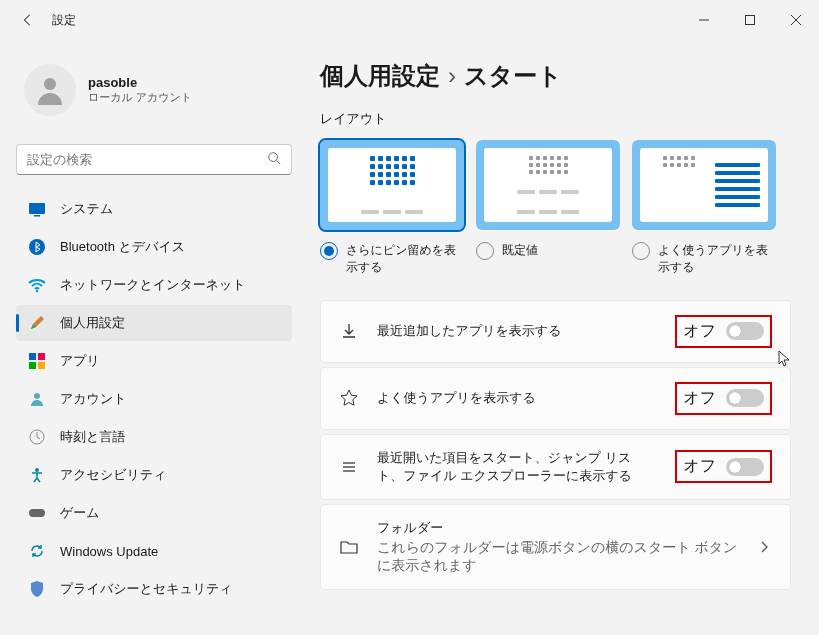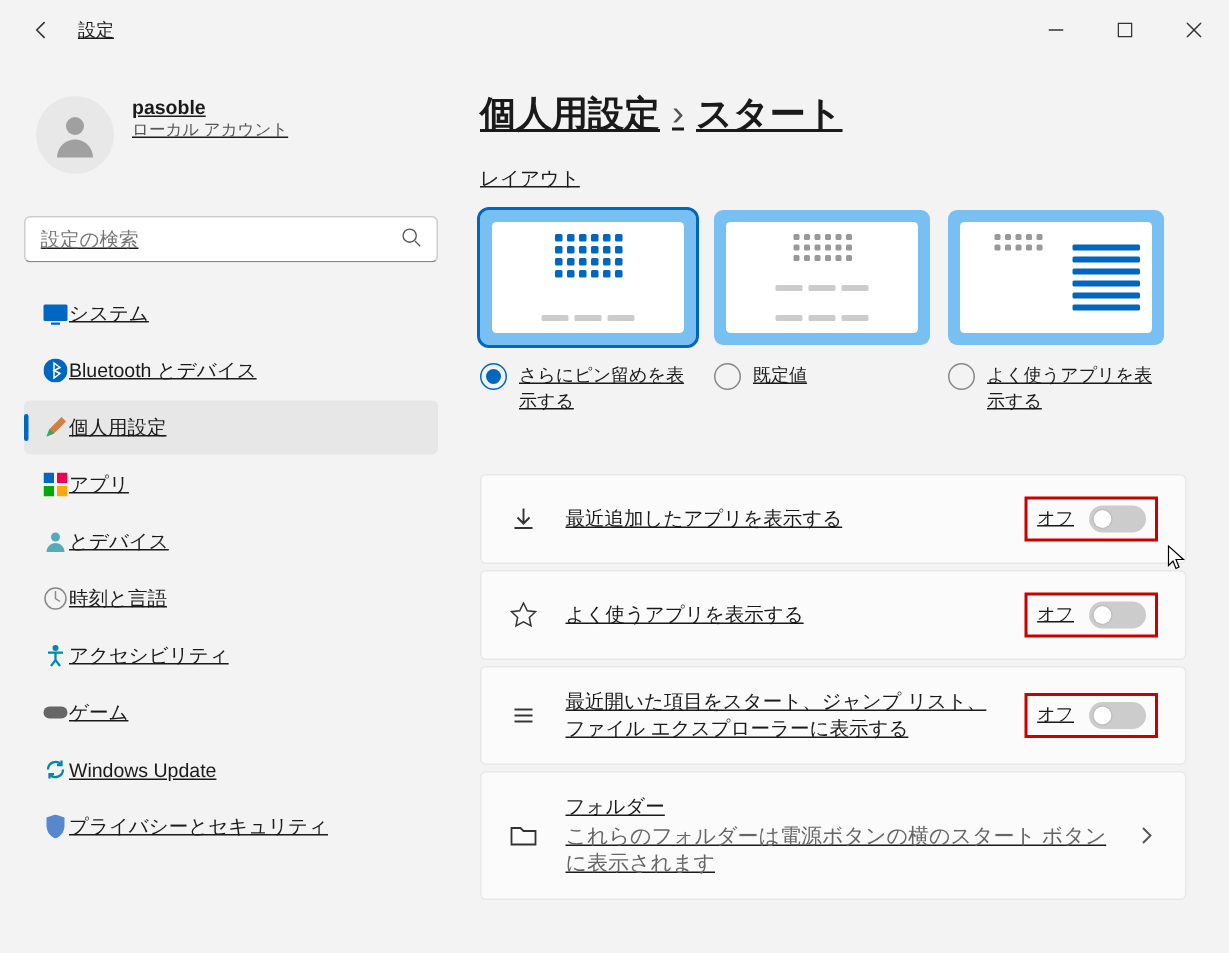--- a/index.html
+++ b/index.html
@@ -1,34 +1,34 @@
 <!DOCTYPE html>
 <html><head>
 <meta charset="utf-8">
 <style>
 * { box-sizing: border-box; margin: 0; padding: 0; }
 body { font-family: "Segoe UI", "Yu Gothic UI", sans-serif; font-size: 13px; color: #1a1a1a; background: #f3f3f3; width: 819px; height: 635px; overflow: hidden; }
-.window { width: 819px; height: 635px; background: #f3f3f3; display: flex; flex-direction: column; text-decoration: underline; }
+.window { width: 819px; height: 635px; background: #f3f3f3; display: flex; flex-direction: column; }
 .titlebar { height: 40px; display: flex; align-items: center; padding: 0 0 0 20px; }
 .titlebar-left { display: flex; align-items: center; gap: 16px; }
 .back { width: 16px; height: 16px; display: flex; align-items: center; justify-content: center; cursor: pointer; }
 .titlebar-title { font-size: 12px; }
 .titlebar-right { margin-left: auto; display: flex; }
 .win-btn { width: 46px; height: 30px; display: flex; align-items: center; justify-content: center; cursor: pointer; }
 .body { display: flex; flex: 1; overflow: hidden; }
 .sidebar { width: 300px; padding: 16px 8px 8px 16px; display: flex; flex-direction: column; }
-.profile { display: flex; gap: 12px; margin-bottom: 20px; padding: 8px; }
+.profile { display: flex; align-items: center; gap: 12px; margin-bottom: 20px; padding: 8px; }
 .avatar { width: 52px; height: 52px; border-radius: 50%; background: #e8e8e8; display: flex; align-items: center; justify-content: center; }
 .avatar svg { width: 36px; height: 36px; fill: #a0a0a0; }
 .profile-name { font-weight: 600; font-size: 13px; }
 .profile-sub { font-size: 11px; color: #555; }
 .search { display: flex; align-items: center; background: #fff; border: 1px solid #ccc; border-bottom: 1px solid #888; border-radius: 4px; padding: 6px 10px; margin-bottom: 16px; }
 .search input { border: none; outline: none; flex: 1; font-size: 13px; background: transparent; }
 .nav { display: flex; flex-direction: column; gap: 2px; }
-.nav-item { display: flex; align-items: center; padding: 9px 12px; border-radius: 4px; cursor: pointer; position: relative; }
+.nav-item { display: flex; align-items: center; gap: 14px; padding: 9px 12px; border-radius: 4px; cursor: pointer; position: relative; }
 .nav-item.active { background: #e7e7e7; }
 .nav-item.active::before { content: ""; position: absolute; left: 0; top: 9px; bottom: 9px; width: 3px; background: #0067c0; border-radius: 2px; }
 .nav-icon { width: 18px; height: 18px; display: flex; align-items: center; justify-content: center; }
 .nav-label { font-size: 13px; }
 .main { flex: 1; padding: 20px 28px 20px 20px; overflow-y: auto; }
 .breadcrumb { font-size: 24px; font-weight: 600; margin-bottom: 18px; display: flex; align-items: center; gap: 8px; }
 .section-label { font-size: 13px; margin-bottom: 12px; }
 .layouts { display: flex; gap: 12px; margin-bottom: 12px; }
 .layout-card { width: 144px; height: 90px; background: #79c0f2; border-radius: 6px; display: flex; align-items: center; justify-content: center; cursor: pointer; padding: 8px; }
 .layout-card.selected { outline: 2px solid #0067c0; }
@@ -36,33 +36,33 @@
 .dot-grid { display: grid; gap: 3px; justify-content: center; }
 .dot-grid.g1 { grid-template-columns: repeat(6, 5px); grid-auto-rows: 5px; }
 .dot-grid.g2 { grid-template-columns: repeat(6, 4px); grid-auto-rows: 4px; gap: 3px; }
 .dot-grid .d { background: #0067c0; border-radius: 1px; }
 .dot-grid.grey .d { background: #999; }
 .lines-row { display: flex; gap: 4px; justify-content: center; }
 .mini-line { width: 18px; height: 4px; background: #ccc; border-radius: 1px; }
 .split-inner { display: flex; gap: 6px; height: 100%; }
 .side-list { width: 40%; display: flex; flex-direction: column; gap: 4px; justify-content: center; }
 .side-list .ln { height: 4px; background: #0067c0; border-radius: 1px; }
-.radio-row { display: flex; gap: 12px; margin-bottom: 40px; }
+.radio-row { display: flex; gap: 12px; margin-bottom: 24px; }
 .radio-item { width: 144px; display: flex; align-items: flex-start; gap: 8px; cursor: pointer; }
 .radio { width: 18px; height: 18px; border: 1px solid #888; border-radius: 50%; display: flex; align-items: center; justify-content: center; flex-shrink: 0; }
 .radio.checked { border-color: #0067c0; }
 .radio.checked::after { content: ""; width: 10px; height: 10px; background: #0067c0; border-radius: 50%; }
 .radio-label { font-size: 12px; line-height: 1.4; }
 .setting-row { background: #fbfbfb; border: 1px solid #e8e8e8; border-radius: 4px; padding: 14px 18px; display: flex; align-items: center; gap: 18px; margin-bottom: 4px; }
 .setting-icon { width: 20px; height: 20px; display: flex; align-items: center; justify-content: center; flex-shrink: 0; }
 .setting-text { flex: 1; }
 .setting-title { font-size: 13px; }
 .setting-sub { font-size: 14px; color: #666; margin-top: 2px; }
 .toggle-wrap { display: flex; align-items: center; gap: 10px; border: 2px solid #c00; padding: 4px 6px; }
-.toggle-label { font-size: 12px; }
+.toggle-label { font-size: 16px; }
 .toggle { width: 38px; height: 18px; background: #ccc; border-radius: 9px; position: relative; cursor: pointer; }
 .toggle::after { content: ""; position: absolute; width: 12px; height: 12px; background: #fff; border-radius: 50%; top: 3px; left: 3px; box-shadow: 0 0 1px rgba(0,0,0,.4); }
 .chevron { width: 16px; height: 16px; display: flex; align-items: center; justify-content: center; color: #555; }
 .cursor { position: absolute; width: 14px; height: 18px; pointer-events: none; }
 </style>
 </head>
 <body>
 
 <div class="window">
   <div class="titlebar">
@@ -129,20 +129,29 @@
         </div>
         <div class="nav-item">
           <span class="nav-icon">
               <svg width="16" height="16" viewBox="0 0 16 16">
                 <circle cx="8" cy="8" r="8" fill="#0067c0"></circle>
                 <path d="M7 3v10l4-3-4-2 4-2-4-3z" stroke="#fff" stroke-width="1" fill="none"></path>
               </svg>
             </span>
           <span class="nav-label">Bluetooth とデバイス</span>
         </div>
+        <div class="nav-item">
+          <span class="nav-icon">
+              <svg width="18" height="16" viewBox="0 0 18 16">
+                <path d="M1 6c4-4 12-4 16 0M4 9c3-3 7-3 10 0M7 12c1.2-1.2 2.8-1.2 4 0" stroke="#0099e5" stroke-width="2" fill="none"></path>
+                <circle cx="9" cy="14" r="1.2" fill="#0099e5"></circle>
+              </svg>
+            </span>
+          <span class="nav-label">ネットワークとインターネット</span>
+        </div>
         <div class="nav-item active">
           <span class="nav-icon">
               <svg width="18" height="18" viewBox="0 0 18 18">
                 <path d="M3 15l2-5 8-8 3 3-8 8-5 2z" fill="#d08040"></path>
                 <path d="M3 15l2-5 3 3-5 2z" fill="#3a6"></path>
               </svg>
             </span>
           <span class="nav-label">個人用設定</span>
         </div>
         <div class="nav-item">
@@ -156,21 +165,21 @@
             </span>
           <span class="nav-label">アプリ</span>
         </div>
         <div class="nav-item">
           <span class="nav-icon">
               <svg width="16" height="16" viewBox="0 0 16 16">
                 <circle cx="8" cy="5" r="3" fill="#5ab"></circle>
                 <path d="M2 15c0-3.3 2.7-6 6-6s6 2.7 6 6z" fill="#5ab"></path>
               </svg>
             </span>
-          <span class="nav-label">とデバイス</span>
+          <span class="nav-label">アカウント</span>
         </div>
         <div class="nav-item">
           <span class="nav-icon">
               <svg width="16" height="16" viewBox="0 0 16 16">
                 <circle cx="8" cy="8" r="7" stroke="#888" fill="none"></circle>
                 <path d="M8 3v5l3 2" stroke="#888" fill="none"></path>
               </svg>
             </span>
           <span class="nav-label">時刻と言語</span>
         </div>

